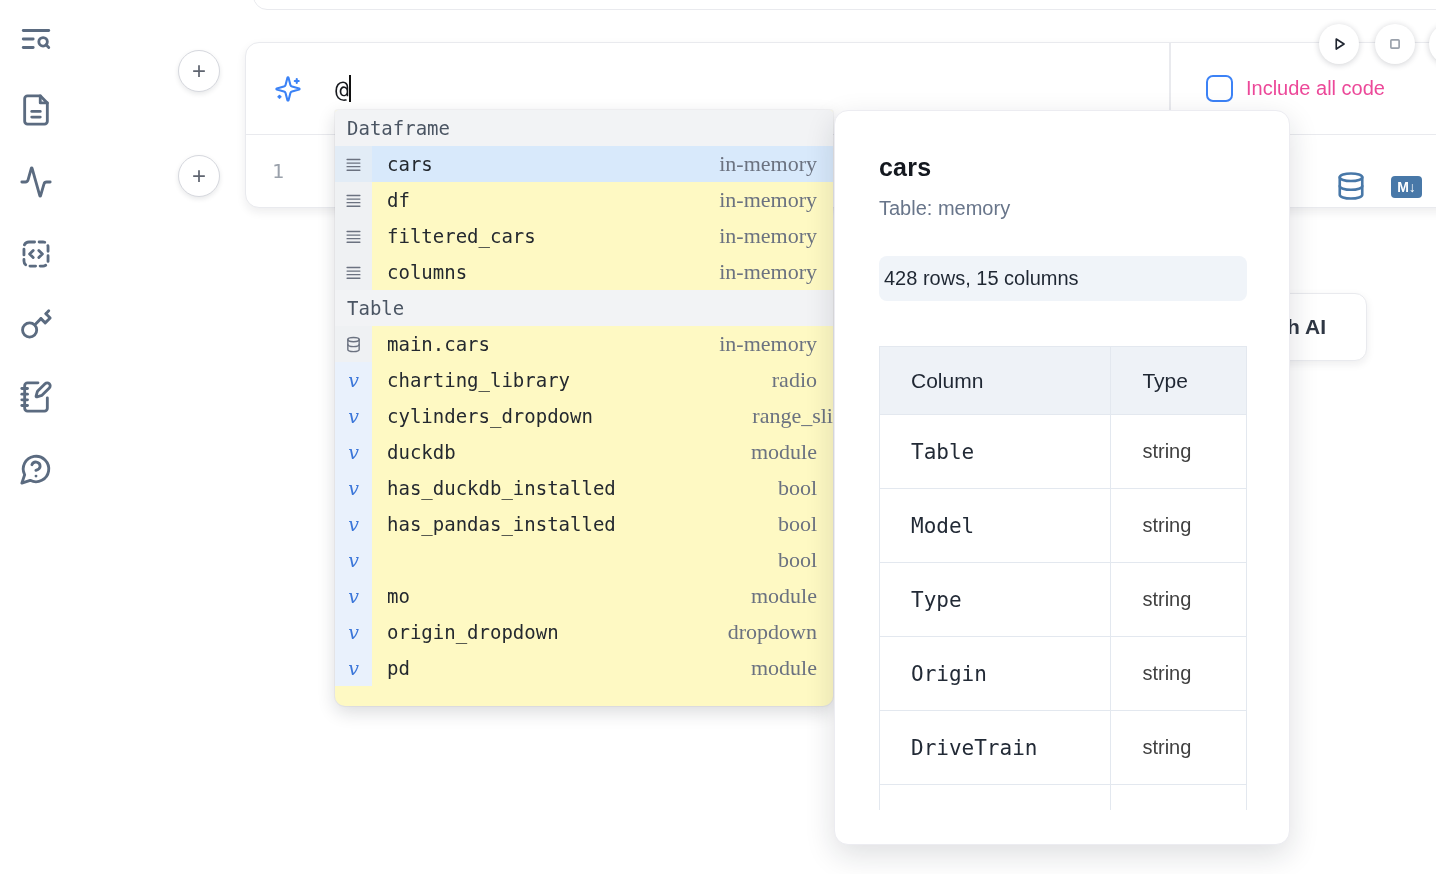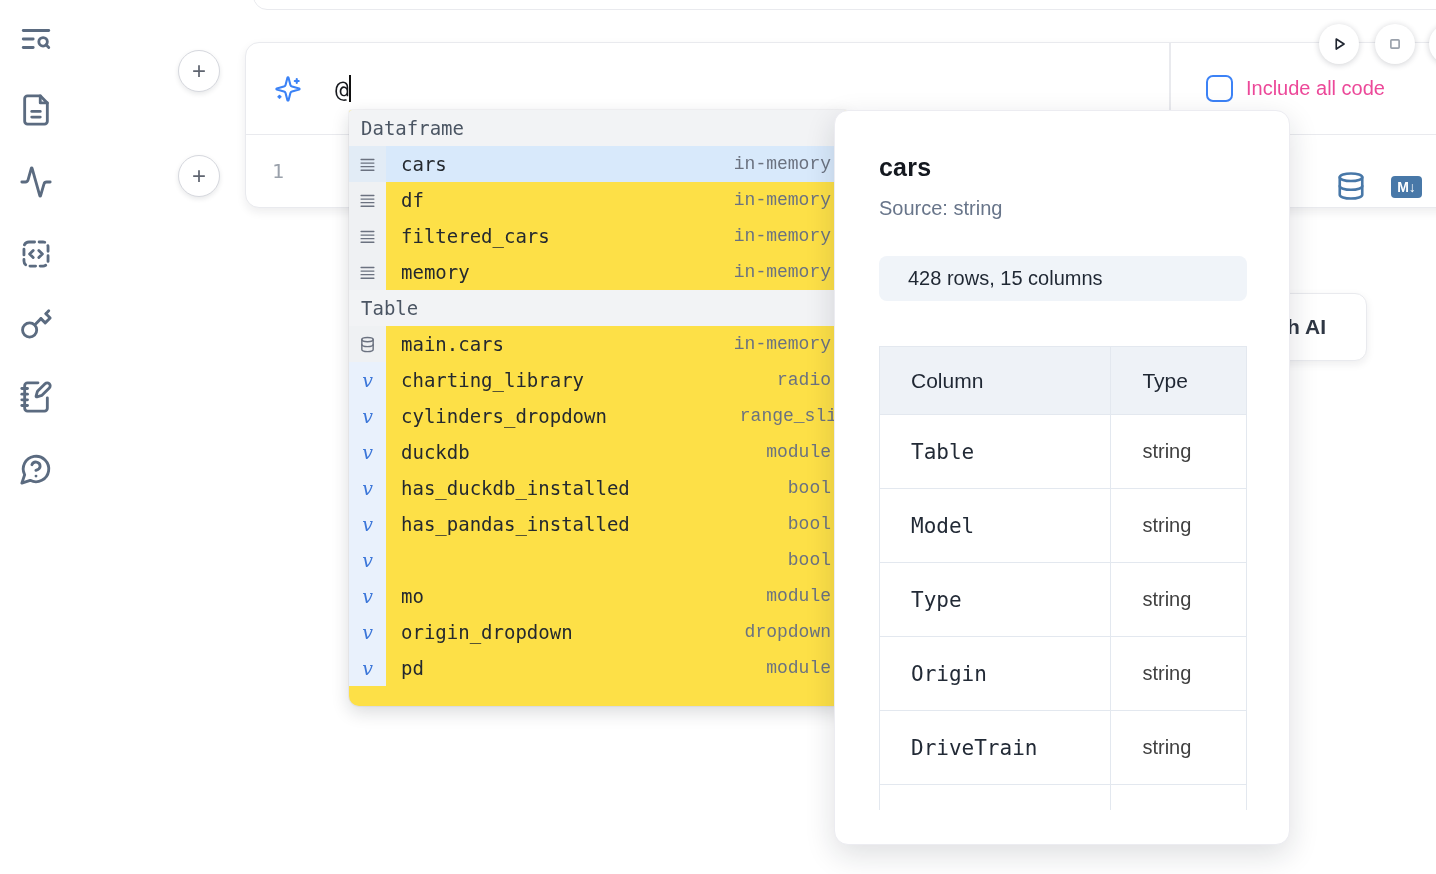--- a/index.html
+++ b/index.html
@@ -51,45 +51,45 @@
     background:#fff; box-shadow:0 1px 6px rgba(20,25,40,.20); display:flex; align-items:center; justify-content:center; cursor:pointer; }
   .circle-btn svg { width:22px; height:22px; fill:none; stroke-linejoin:round; stroke-linecap:round; }
 
   
   .gen-ai-btn { position:absolute; left:1137px; top:293px; width:230px; height:68px; z-index:25;
     background:#fff; border:1.5px solid #e9eaee; border-radius:12px; box-shadow:0 3px 8px rgba(20,25,40,.08);
     display:flex; align-items:center; justify-content:flex-end; padding-right:40px;
     font-size:21px; font-weight:bold; color:#2f3744; white-space:nowrap; overflow:hidden; cursor:pointer; }
 
   
-  .autocomplete { position:absolute; left:349px; top:110px; width:498px; height:596px; z-index:20;
-    background:#fde047; border-radius:3px 3px 10px 10px; overflow:hidden;
+  .autocomplete { position:absolute; left:335px; top:110px; width:498px; height:596px; z-index:20;
+    background:#fef9c3; border-radius:3px 3px 10px 10px; overflow:hidden;
     box-shadow:0 6px 18px rgba(20,25,40,.16), 0 0 0 1px rgba(20,25,40,.04); }
   .ac-header { height:36px; background:#f2f3f5; color:#4b5563; font-size:19px; line-height:36px;
     padding-left:12px; font-family:"DejaVu Sans Mono", monospace; }
   .ac-item { height:36px; display:flex; align-items:center; cursor:pointer; }
   .ac-item.selected { background:#d8e9fb; }
   .ac-icon-cell { width:37px; height:36px; flex:0 0 37px; display:flex; align-items:center; justify-content:center; }
   .ac-icon-cell.kind-df, .ac-icon-cell.kind-table { background:#eff1f3; }
   .ac-icon-cell.kind-var { background:#e9f1fc; }
   .ac-item.selected .ac-icon-cell { background:#e2ecf6; }
   .ac-icon-cell svg { width:17px; height:17px; stroke:#6b7280; fill:none; stroke-width:2; stroke-linecap:round; }
   .ac-var-glyph { font-family:"DejaVu Serif", serif; font-style:italic; font-size:19px; color:#3b76d9; line-height:1; }
   .ac-name { margin-left:15px; font-family:"DejaVu Sans Mono", monospace; font-size:19px; color:#24292f; white-space:nowrap; }
-  .ac-detail { margin-left:auto; margin-right:16px; font-family:Liberation Mono, monospace; font-size:18px; color:#6b7280; white-space:nowrap; }
-  .ac-detail.clipped { margin-right:10px; }
+  .ac-detail { margin-left:auto; margin-right:16px; font-family:Liberation Serif, serif; font-size:22px; color:#6b7280; white-space:nowrap; }
+  .ac-detail.clipped { margin-right:0; }
 
   
   .panel { position:absolute; left:834px; top:110px; width:456px; height:735px; z-index:30;
     background:#fff; border:1px solid #ececf1; border-radius:14px;
     box-shadow:0 10px 30px rgba(20,25,40,.14); padding:42px 0 0 44px; overflow:hidden; }
   .panel-title { font-size:25px; font-weight:bold; color:#14181f; letter-spacing:.2px; }
   .panel-source { margin-top:15px; font-size:20px; color:#68758a; }
   .panel-pill { margin-top:36px; width:368px; height:45px; background:#f0f4f9; border-radius:8px;
-    display:flex; align-items:center; padding-left:29px; font-size:20px; color:#1f2733; }
+    display:flex; align-items:center; padding-left:5px; font-size:20px; color:#1f2733; }
   .panel-table-wrap { margin-top:45px; width:369px; height:464px; overflow:hidden; }
   table.schema { border-collapse:collapse; width:368px; }
   table.schema th, table.schema td { border:1px solid #e3e8ef; text-align:left; padding-left:31px; }
   table.schema th { height:68px; background:#eef2f7; font-size:21px; font-weight:400; color:#1f2733; }
   table.schema td { height:74px; }
   td.col-name { font-family:"DejaVu Sans Mono", monospace; font-size:21px; color:#222a36; }
   td.col-type { font-size:20px; color:#404040; }
 </style>
 </head>
 <body>
@@ -243,21 +243,21 @@
       </div>
       <div class="ac-item">
         <div class="ac-icon-cell kind-df">
           <svg viewBox="0 0 24 24">
             <path d="M3 5h18"></path>
             <path d="M3 10h18"></path>
             <path d="M3 15h18"></path>
             <path d="M3 20h18"></path>
           </svg>
         </div>
-        <span class="ac-name">memory</span>
+        <span class="ac-name">columns</span>
         <span class="ac-detail">in-memory</span>
       </div>
       <div class="ac-header">Table</div>
       <div class="ac-item">
         <div class="ac-icon-cell kind-table">
           <svg viewBox="0 0 24 24">
             <ellipse cx="12" cy="5" rx="8" ry="3"></ellipse>
             <path d="M4 5v14c0 1.6 3.6 3 8 3s8-1.4 8-3V5"></path>
             <path d="M4 12c0 1.6 3.6 3 8 3s8-1.4 8-3"></path>
           </svg>
@@ -324,21 +324,21 @@
         <div class="ac-icon-cell kind-var">
           <span class="ac-var-glyph">v</span>
         </div>
         <span class="ac-name">pd</span>
         <span class="ac-detail">module</span>
       </div>
     </div>
 
   <div class="panel">
     <div class="panel-title">cars</div>
-    <div class="panel-source">Source: string</div>
+    <div class="panel-source">Table: memory</div>
     <div class="panel-pill">428 rows, 15 columns</div>
     <div class="panel-table-wrap">
       <table class="schema" id="schema-table">
           <thead>
             <tr>
               <th style="width: 232px;">Column</th>
               <th style="width: 136px;">Type</th>
             </tr>
           </thead>
           <tbody>

